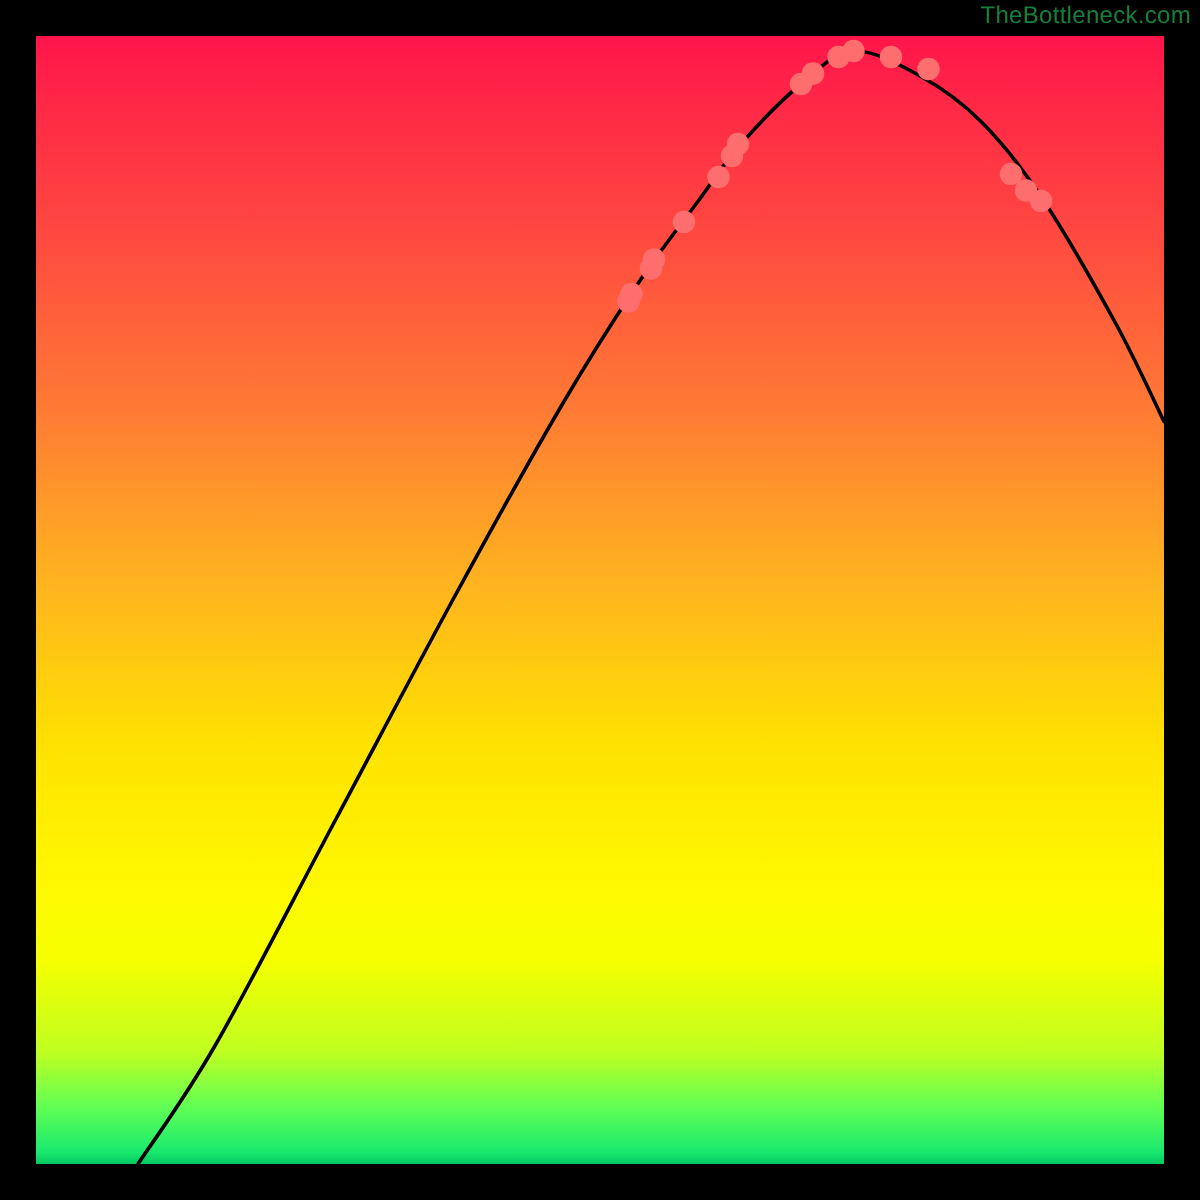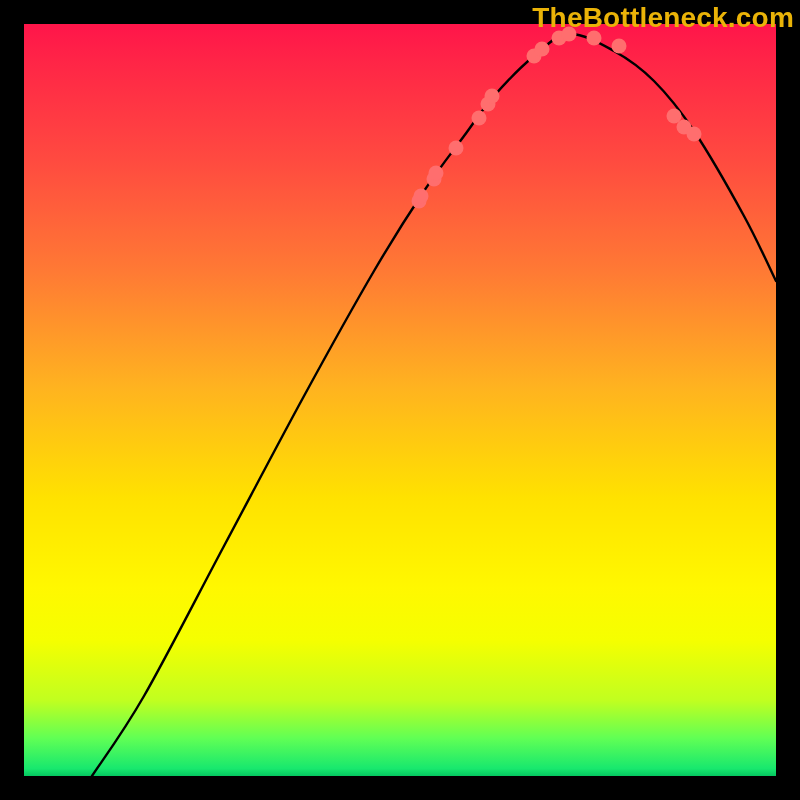--- a/index.html
+++ b/index.html
@@ -46,23 +46,23 @@
     position: absolute;
     left: 0;
     top: 0;
     width: 752px;
     height: 752px;
   }
   .watermark {
     position: absolute;
     top: 2px;
     right: 6px;
-    color: #eab308;
-    font-size: 28px;
-    font-weight: 700;
+    color: #15803d;
+    font-size: 16px;
+    font-weight: 400;
     letter-spacing: 0.2px;
     user-select: none;
     pointer-events: none;
   }
 </style>
 </head>
 <body>
 
 <div class="frame">
   <div class="gradient-fill"></div>

